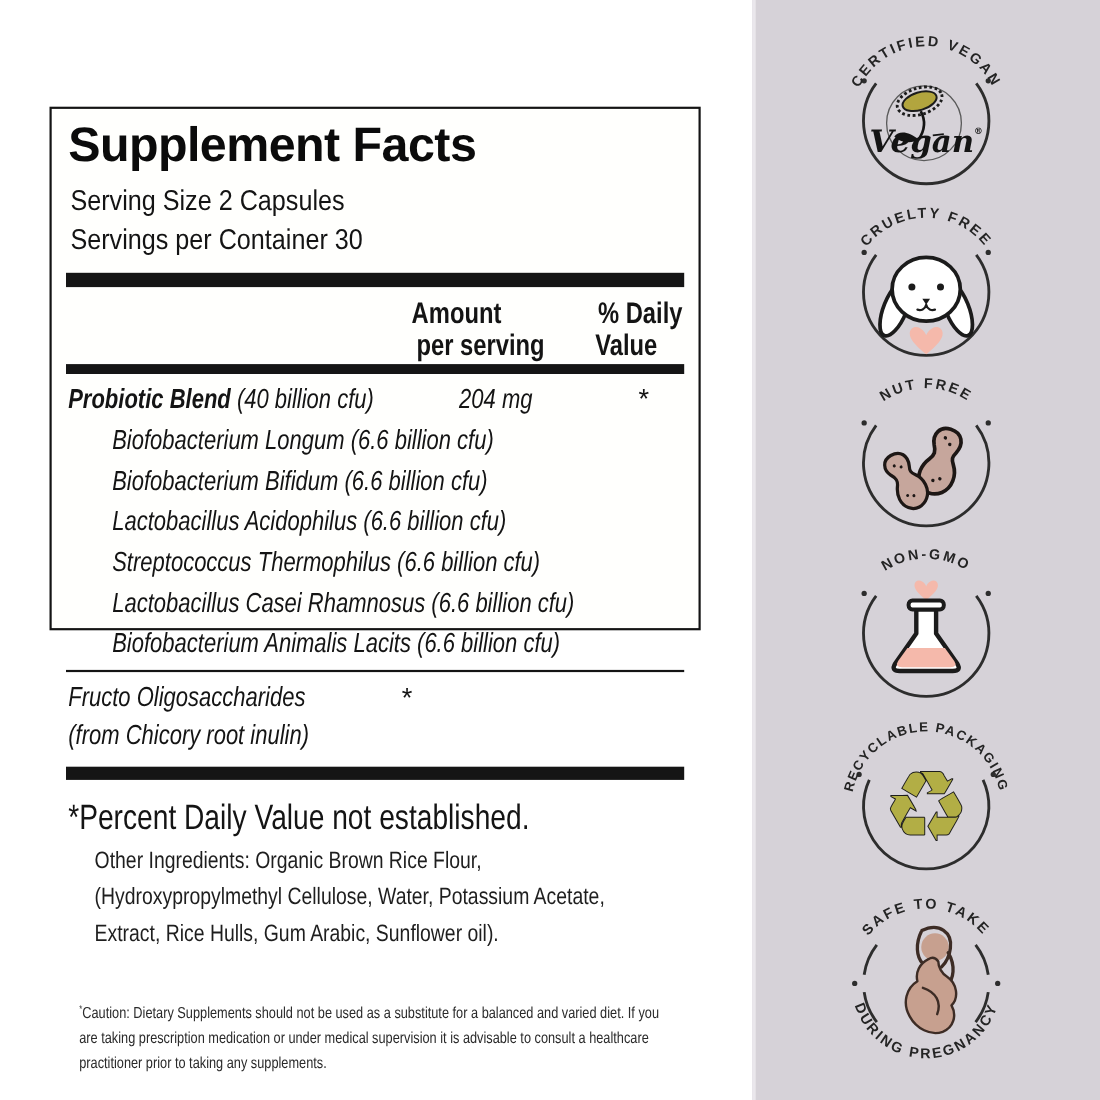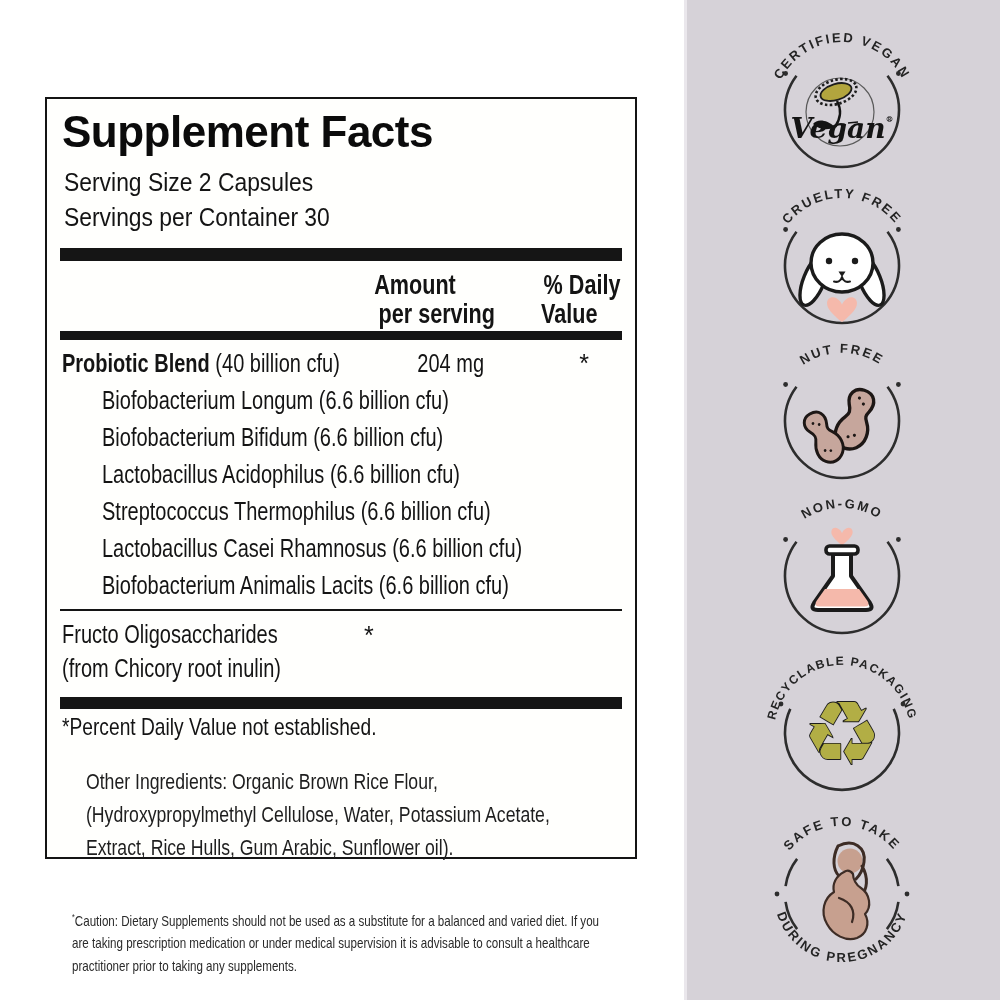--- a/index.html
+++ b/index.html
@@ -4,42 +4,42 @@
 <style>
   html,body{margin:0;padding:0;}
   body{width:1000px;height:1000px;position:relative;background:#ffffff;
        font-family:"Liberation Sans",sans-serif;color:#141414;overflow:hidden;}
 
   
   .right-panel{position:absolute;left:684px;top:0;width:316px;height:1000px;
                background:#d6d2d8;box-shadow:inset 3px 0 0 #eae7ec;}
 
   
-  .facts-box{position:absolute;left:45px;top:97px;width:592px;height:762px;
+  .facts-box{position:absolute;left:45px;top:97px;width:592px;height:476px;
              box-sizing:border-box;border:2.5px solid #141414;background:#fffffd;
              padding:4px 13px 0 13px;}
   .sf-title{font-size:44px;font-weight:bold;letter-spacing:-0.5px;color:#0b0b0b;
             margin:4px 0 8px 2px;}
   .sf-serving{font-size:26px;line-height:35px;margin-left:4px;}
   .cond{display:inline-block;transform:scaleX(0.8);transform-origin:0 60%;white-space:nowrap;}
   .cond-c{display:inline-block;transform:scaleX(0.8);transform-origin:50% 60%;white-space:nowrap;}
   .bar{background:#151515;height:13px;margin-top:13px;}
   .bar2{background:#151515;height:9px;margin-top:2px;}
   .bar3{background:#151515;height:12px;margin-top:12px;}
   .sf-grid{display:grid;grid-template-columns:1fr 170px 88px;align-items:start;}
   .sf-header{font-weight:bold;font-size:27px;line-height:29px;margin-top:10px;}
   .sf-rows{margin-top:5px;}
-  .sf-row{font-size:25px;line-height:37px;}
+  .sf-row{font-size:25px;line-height:37px;font-style:italic;}
   .sf-row .sf-name{padding-left:2px;}
   .sf-row.indent .sf-name{padding-left:42px;text-align:right;}
   .sf-amt,.sf-dv{text-align:left;}
   .sf-dv{font-size:25px;}
   .thin-rule{border-top:2.5px solid #141414;margin-top:5px;padding-top:6px;}
   .two-line{line-height:34px;}
-  .sf-footnote{font-size:24px;margin-top:4px;margin-left:2px;}
+  .sf-footnote{font-size:32px;margin-top:16px;margin-left:2px;}
 
   
   .other-ing{position:absolute;left:86px;top:766px;width:700px;font-size:21.5px;
              line-height:33px;color:#1e1e1e;white-space:pre-line;
              transform:scaleX(0.82);transform-origin:0 0;}
   .caution{position:absolute;left:72px;top:906px;width:700px;font-size:14.5px;
            line-height:22.5px;color:#2a2a2a;white-space:pre-line;
            transform:scaleX(0.8);transform-origin:0 0;}
   .caution sup{font-size:9px;}
 

